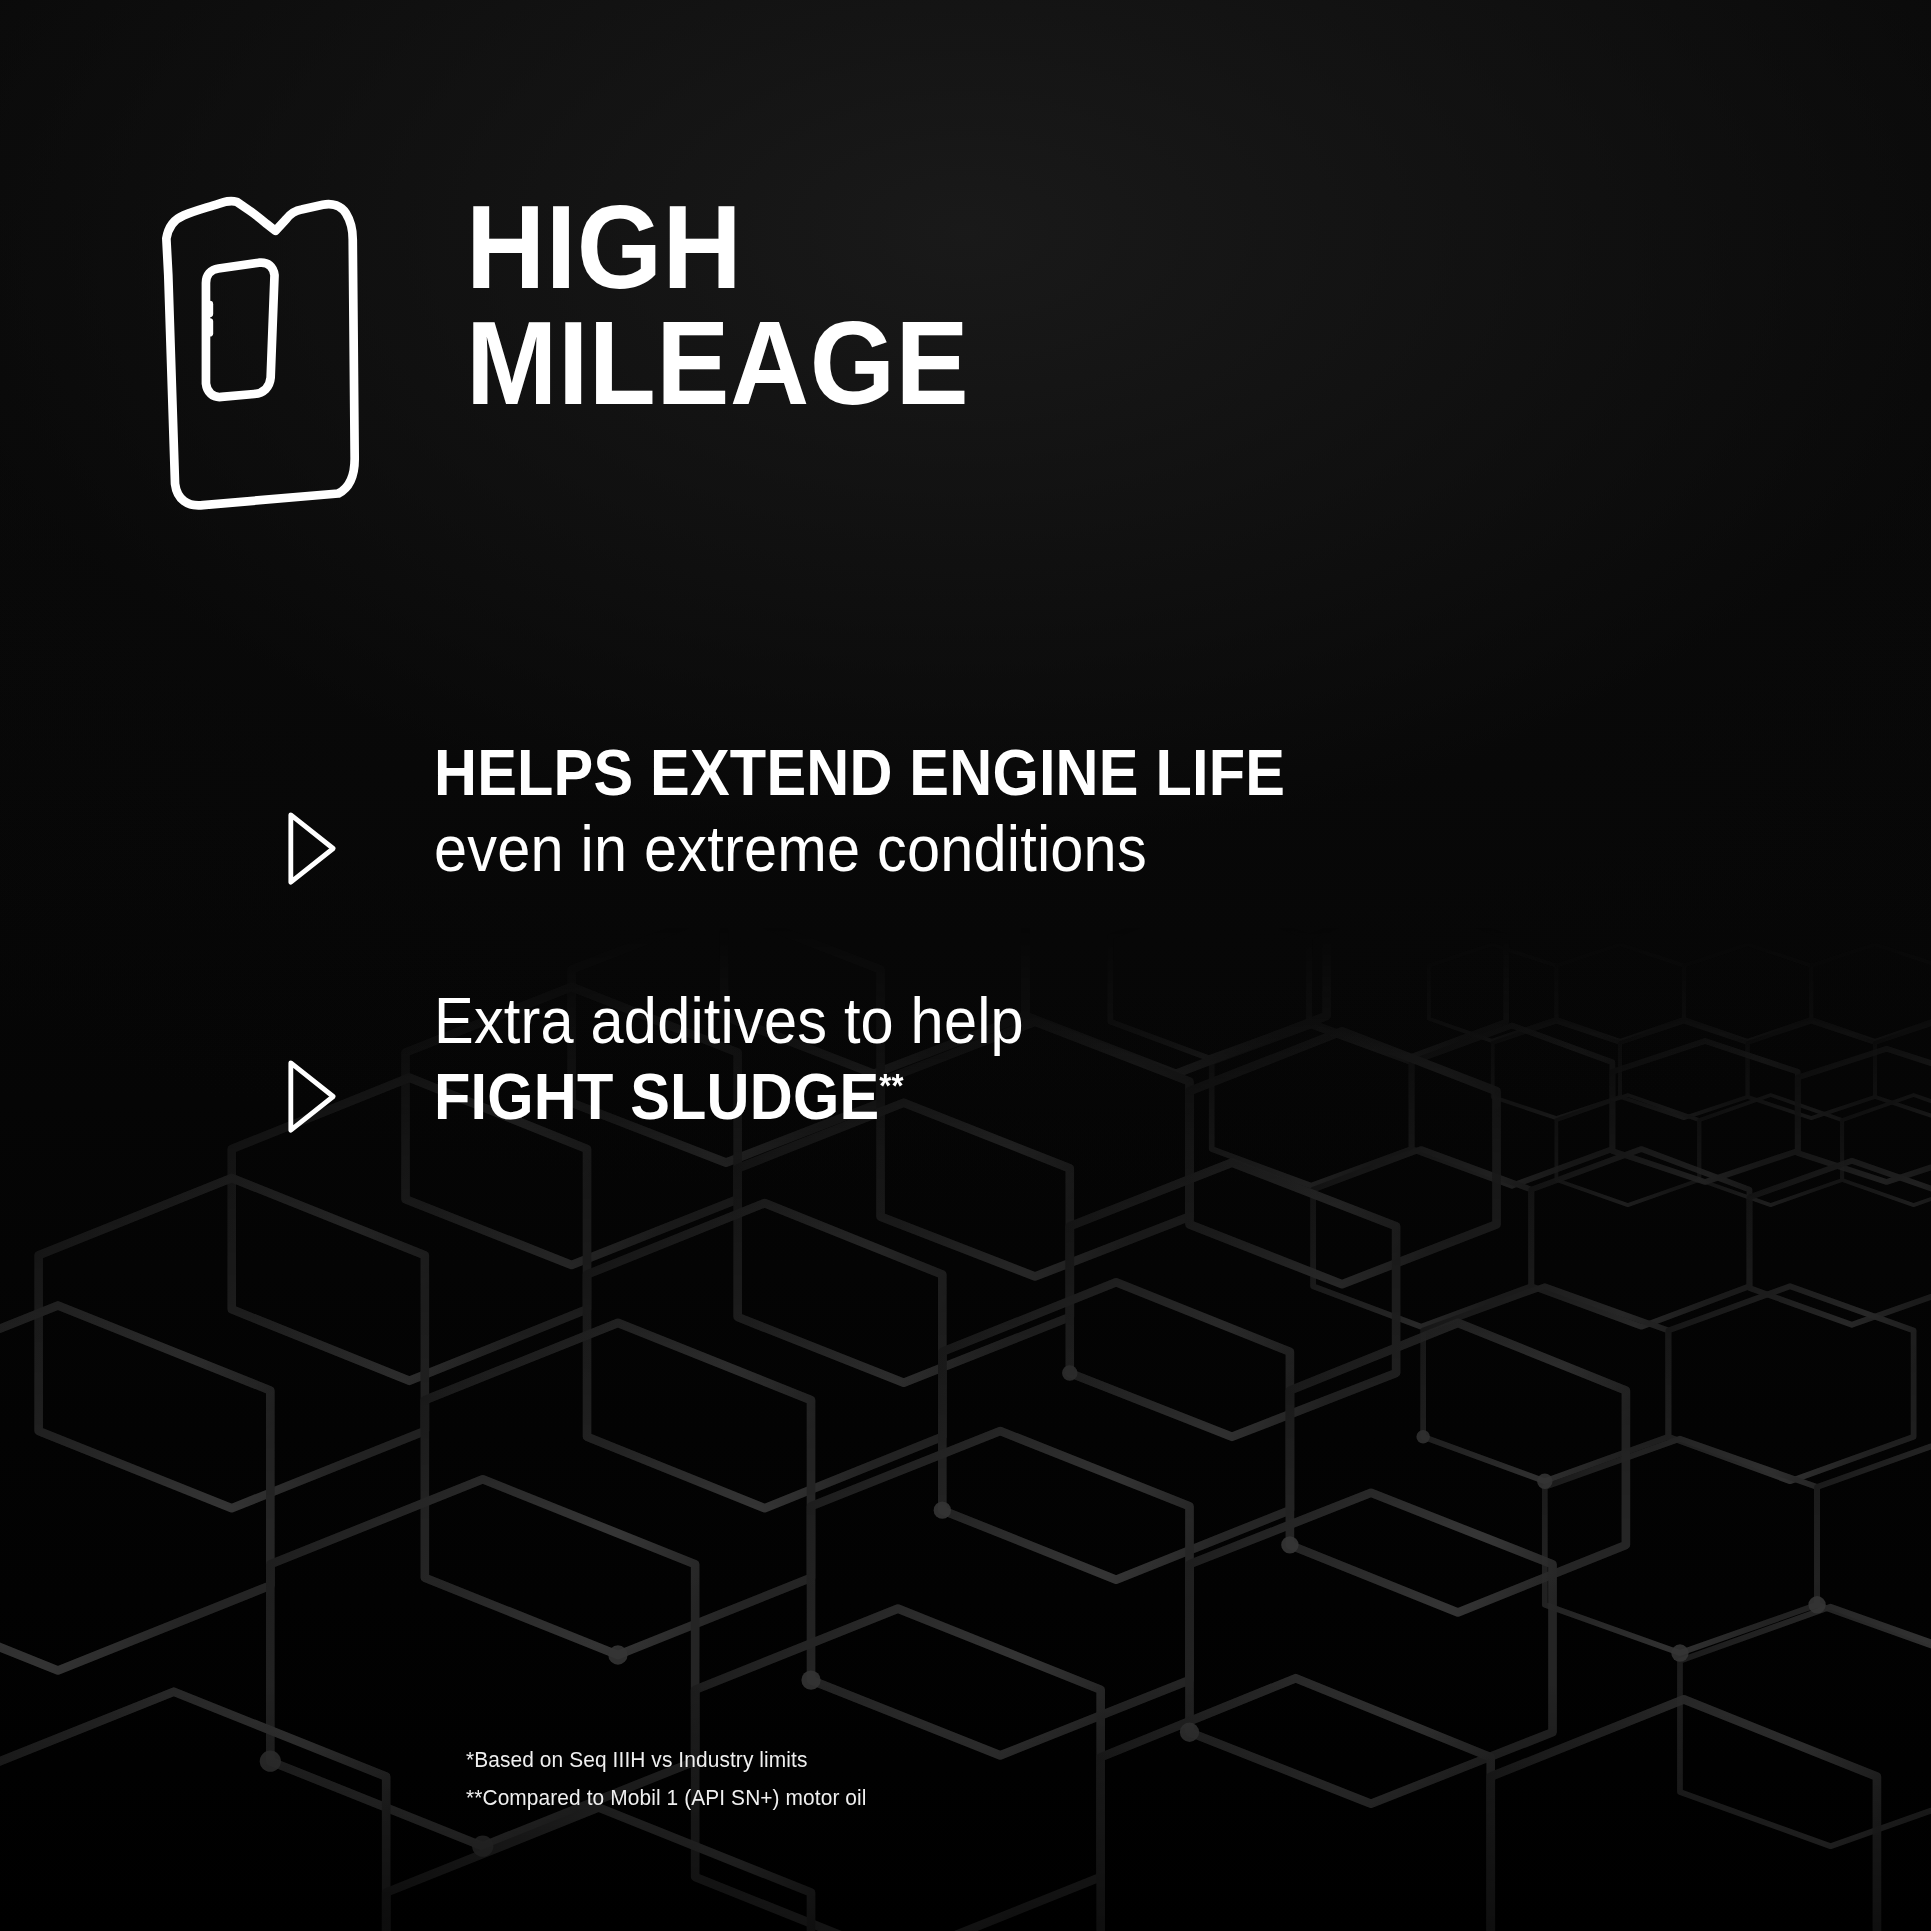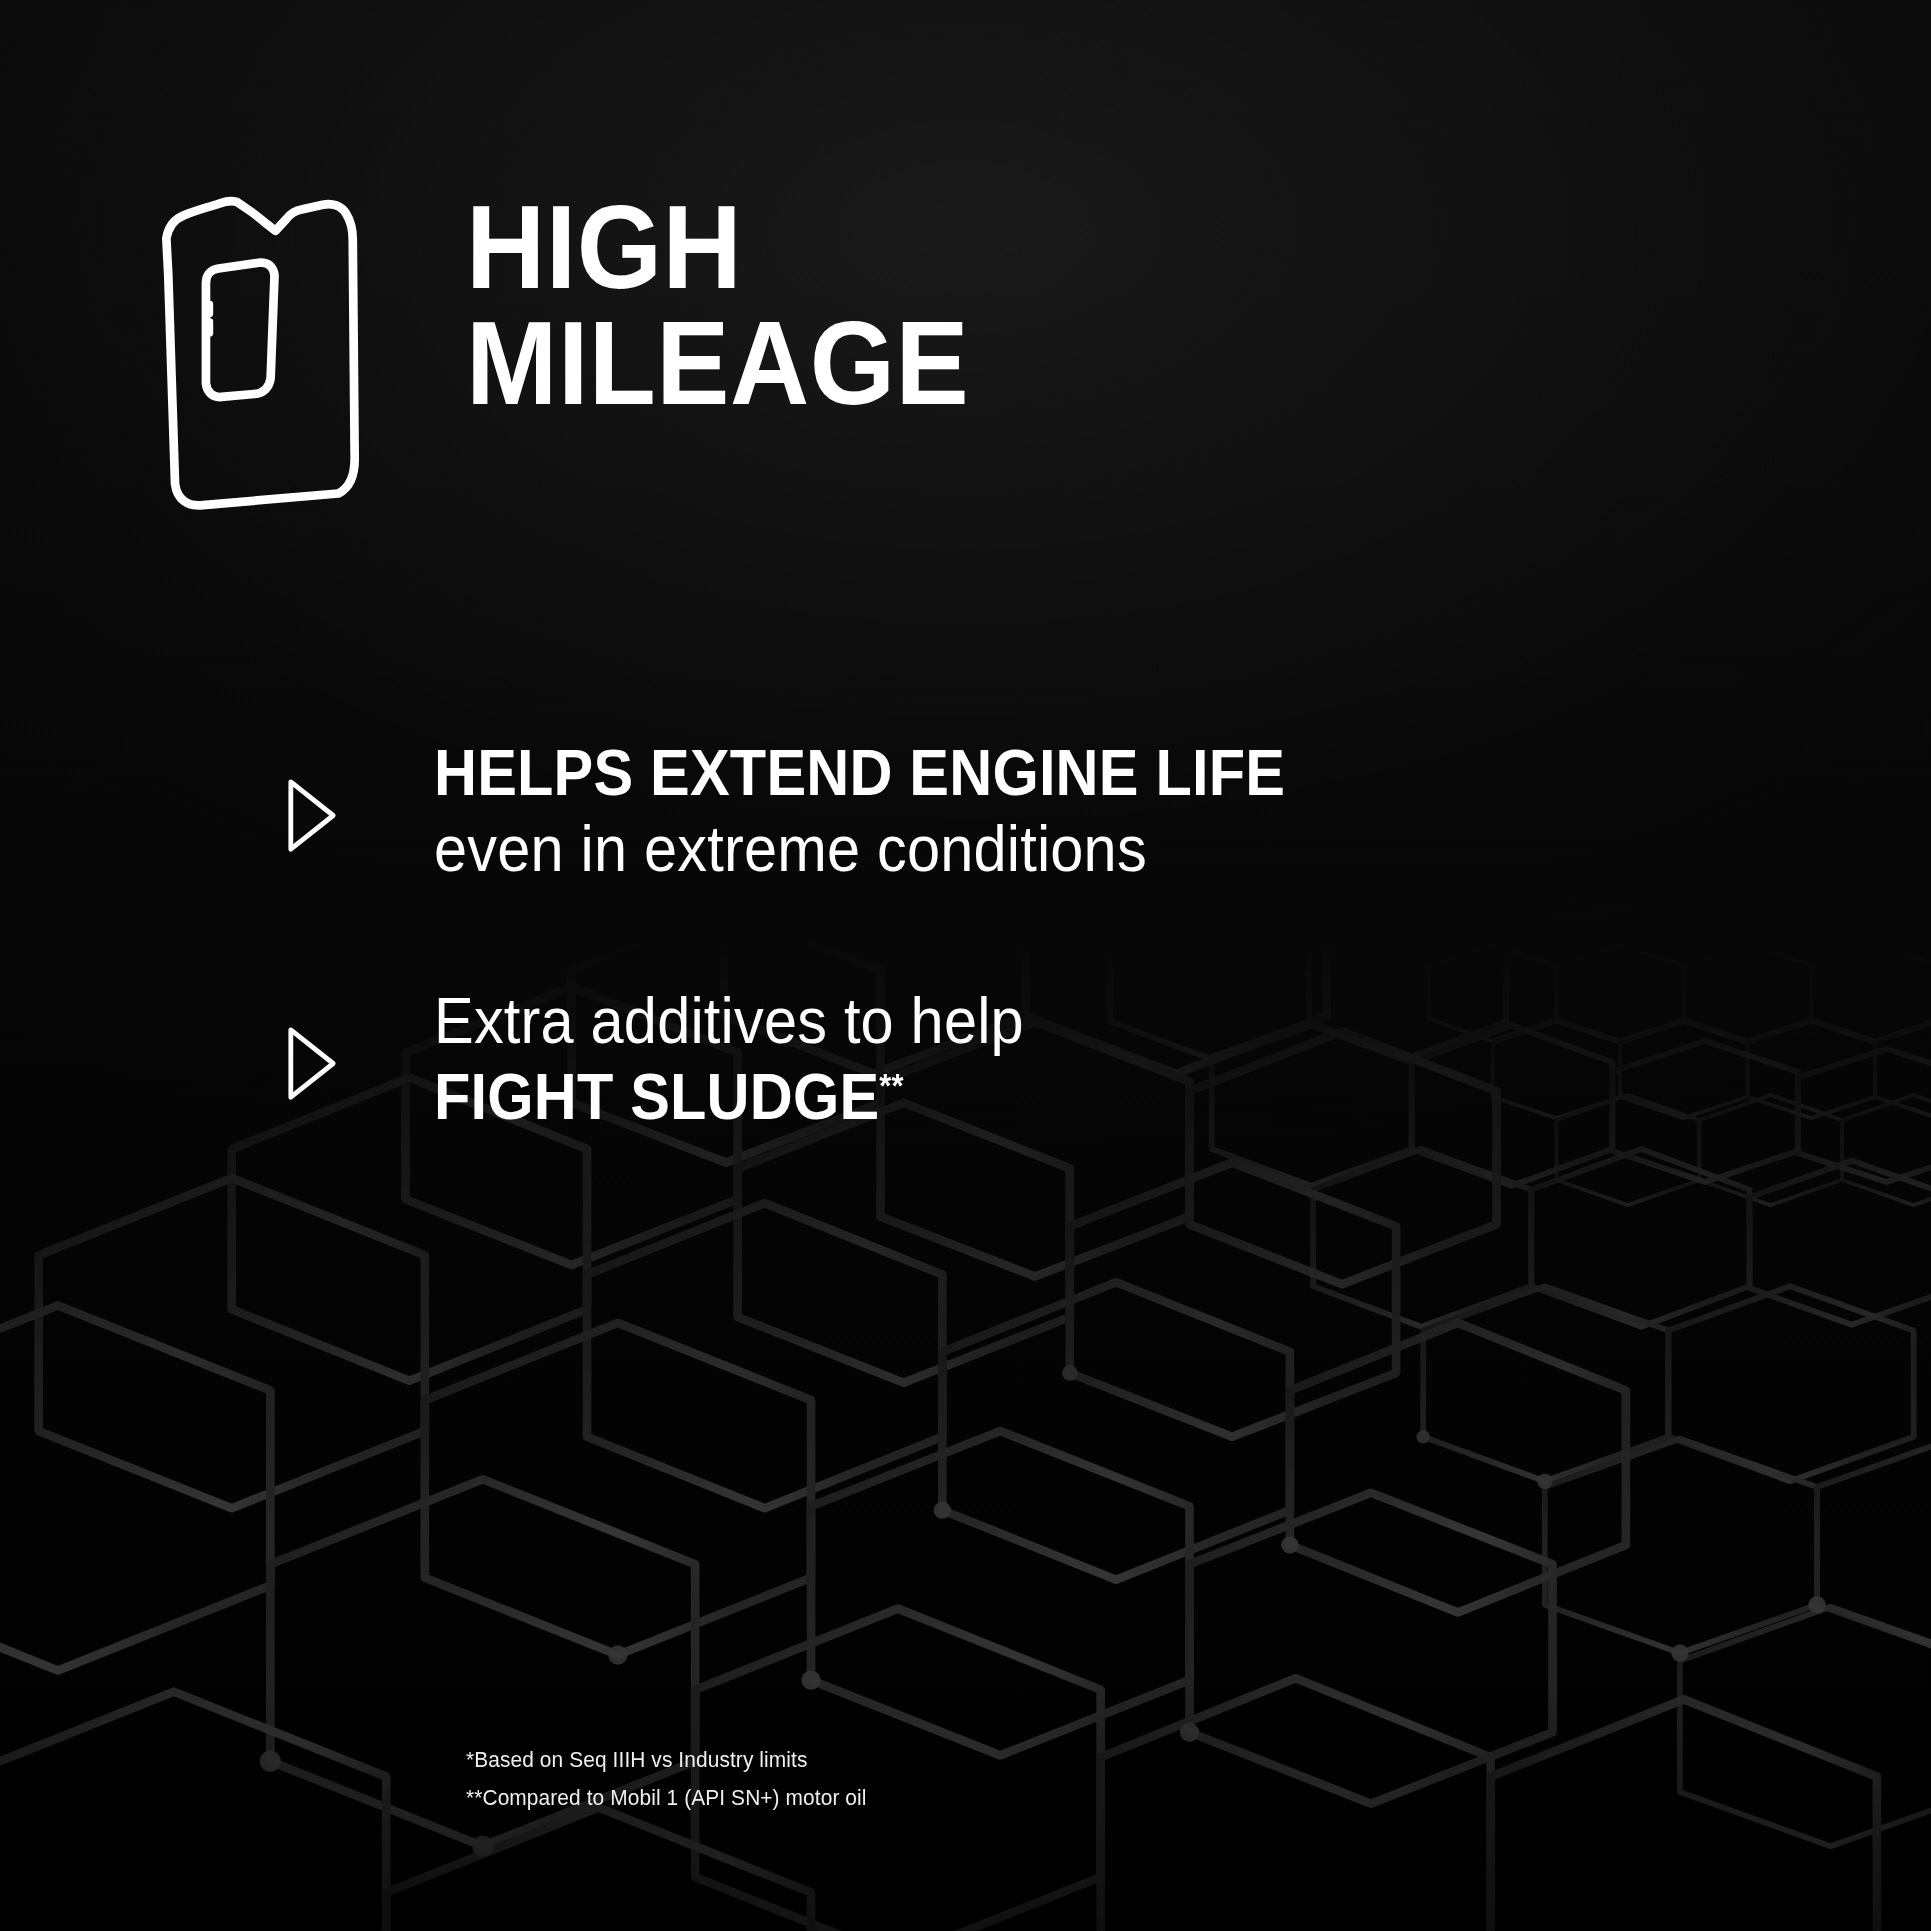--- a/index.html
+++ b/index.html
@@ -61,21 +61,21 @@
 
   
   #bullets {
     position:absolute;
     left:285px;
     top:736px;
     width:1371px;
   }
   .bullet-row {
     display:flex;
-    align-items:center;
+    align-items:flex-end;
     margin-bottom:97px;
   }
   .bullet-row:last-child { margin-bottom:16px; }
   .bullet-marker {
     flex:0 0 auto;
     width:54px;
     height:77px;
     margin-top:7.7px;
   }
   .bullet-marker svg { display:block; width:100%; height:100%; }

